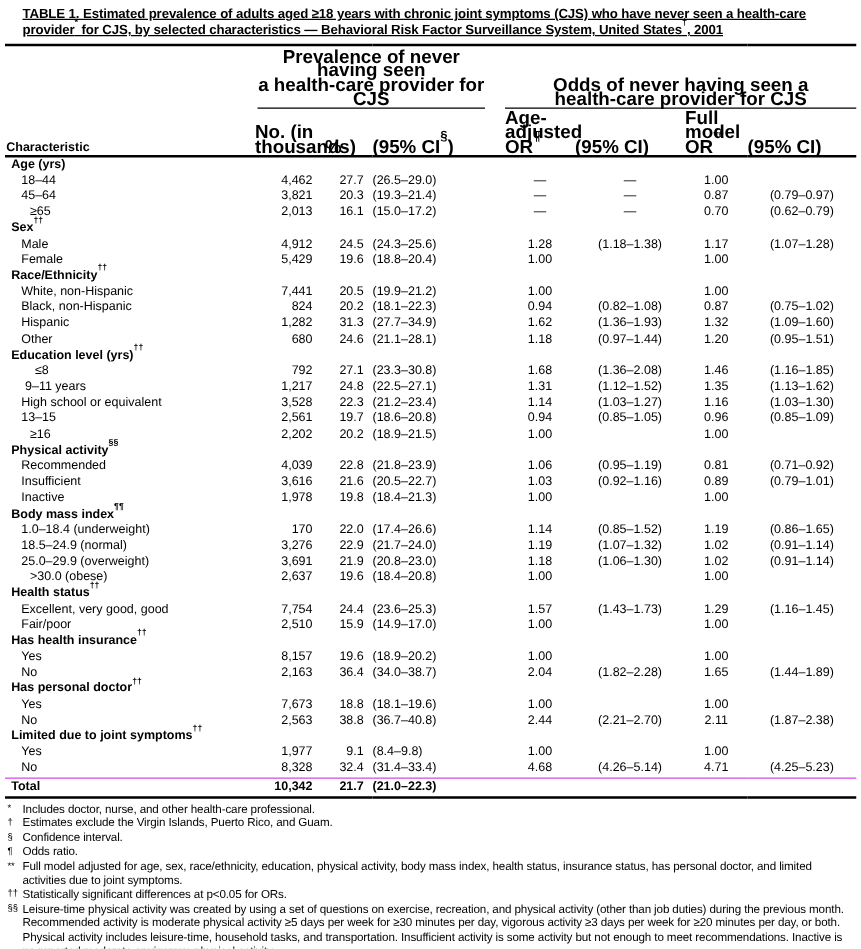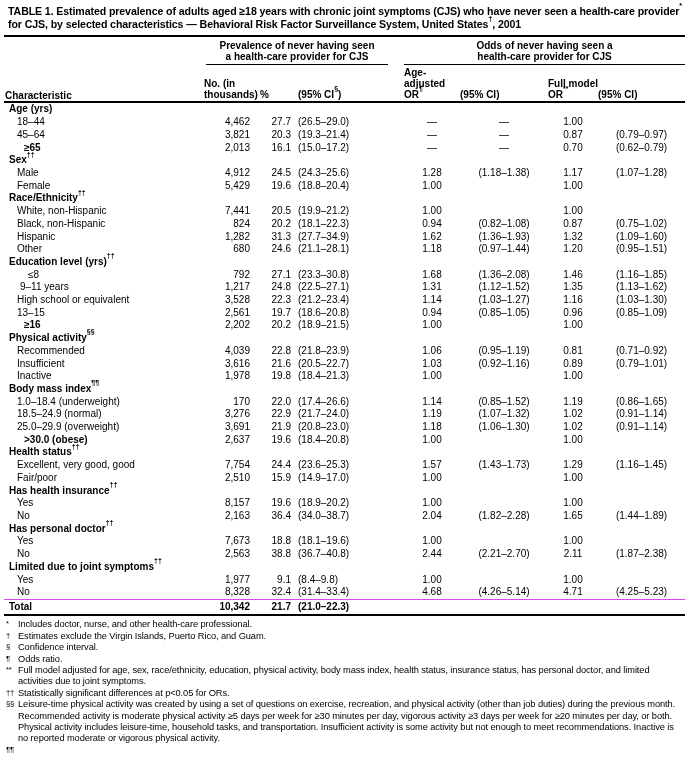--- a/index.html
+++ b/index.html
@@ -1,37 +1,37 @@
 <!DOCTYPE html>
 <html><head>
 <meta charset="utf-8">
 <style>
   html,body{margin:0;padding:0;background:#fff;}
   body{width:689px;height:759px;color:#000;font-family:"Liberation Sans",sans-serif;}
   .page{padding:4px 4px 0 4px;}
-  .title{font-weight:bold;font-size:10.6px;line-height:13px;letter-spacing:-0.1px;margin:1px 0 4px 4px;}
+  .title{font-weight:bold;font-size:10.6px;line-height:13px;letter-spacing:-0.1px;margin:1px 0 4px 14px;text-decoration:underline;}
   sup{font-size:70%;line-height:0;position:relative;top:-0.35em;}
 
   table{border-collapse:collapse;table-layout:fixed;width:681px;border-top:2px solid #000;}
   th,td{padding:0;margin:0;}
-  thead th{font-weight:bold;font-size:10px;line-height:11.3px;vertical-align:bottom;}
+  thead th{font-weight:bold;font-size:15px;line-height:11.3px;vertical-align:bottom;}
   .group-cell{padding-top:3px;}
   .group-label{white-space:pre-line;text-align:center;border-bottom:1px solid #000;padding-bottom:1px;}
   .g1{margin-right:16px;margin-left:2px;}
   .g2{margin-left:0;}
   tr.subhead th{border-bottom:2px solid #000;text-align:left;white-space:pre-line;padding:2px 0 1px 0;}
   th.char{text-align:left;vertical-align:bottom;border-bottom:2px solid #000;font-size:10px;padding-left:1px;}
 
   tbody td{font-size:10px;line-height:12.7px;white-space:nowrap;vertical-align:bottom;}
   td.lab{text-align:left;}
   tr.section td{font-weight:bold;}
   .ind0{padding-left:5px;}
   .ind1{padding-left:13px;}
   .ind15{padding-left:16px;}
-  .ind2{padding-left:20px;font-weight:bold;}
+  .ind2{padding-left:20px;}
   .ind3{padding-left:24px;}
   td.no{text-align:right;padding-right:10px;}
   td.pct{text-align:right;padding-right:7px;}
   td.ci{text-align:left;}
   td.or{text-align:center;}
   td.orci{text-align:center;}
   tr.total td{border-top:1px solid #d946ef;border-bottom:2px solid #000;font-weight:bold;line-height:14.5px;}
 
   .footnotes{margin-top:3px;font-size:9.3px;line-height:11.4px;letter-spacing:-0.1px;}
   .fn{position:relative;padding-left:14px;}

